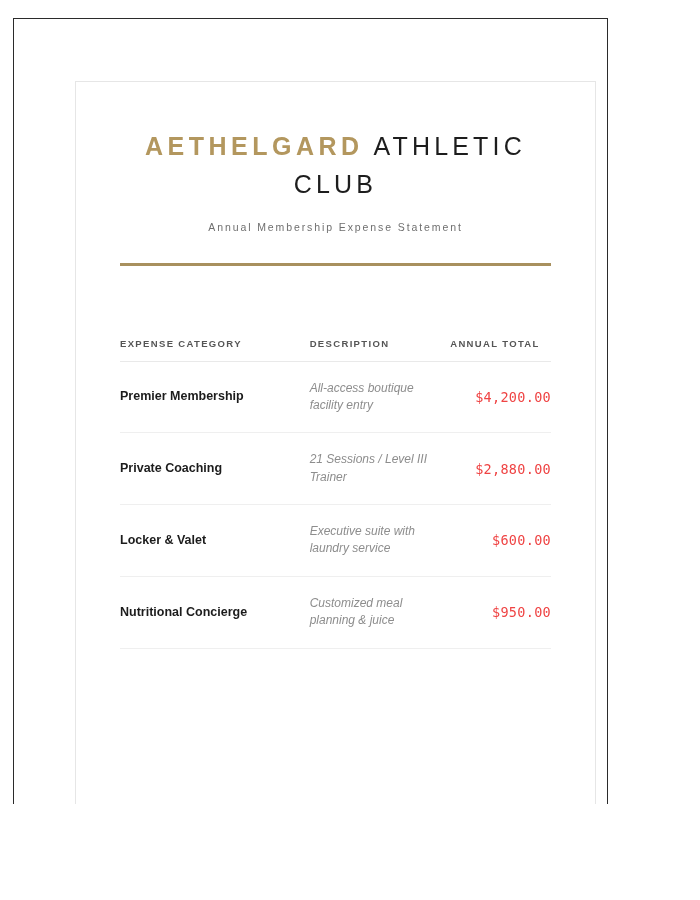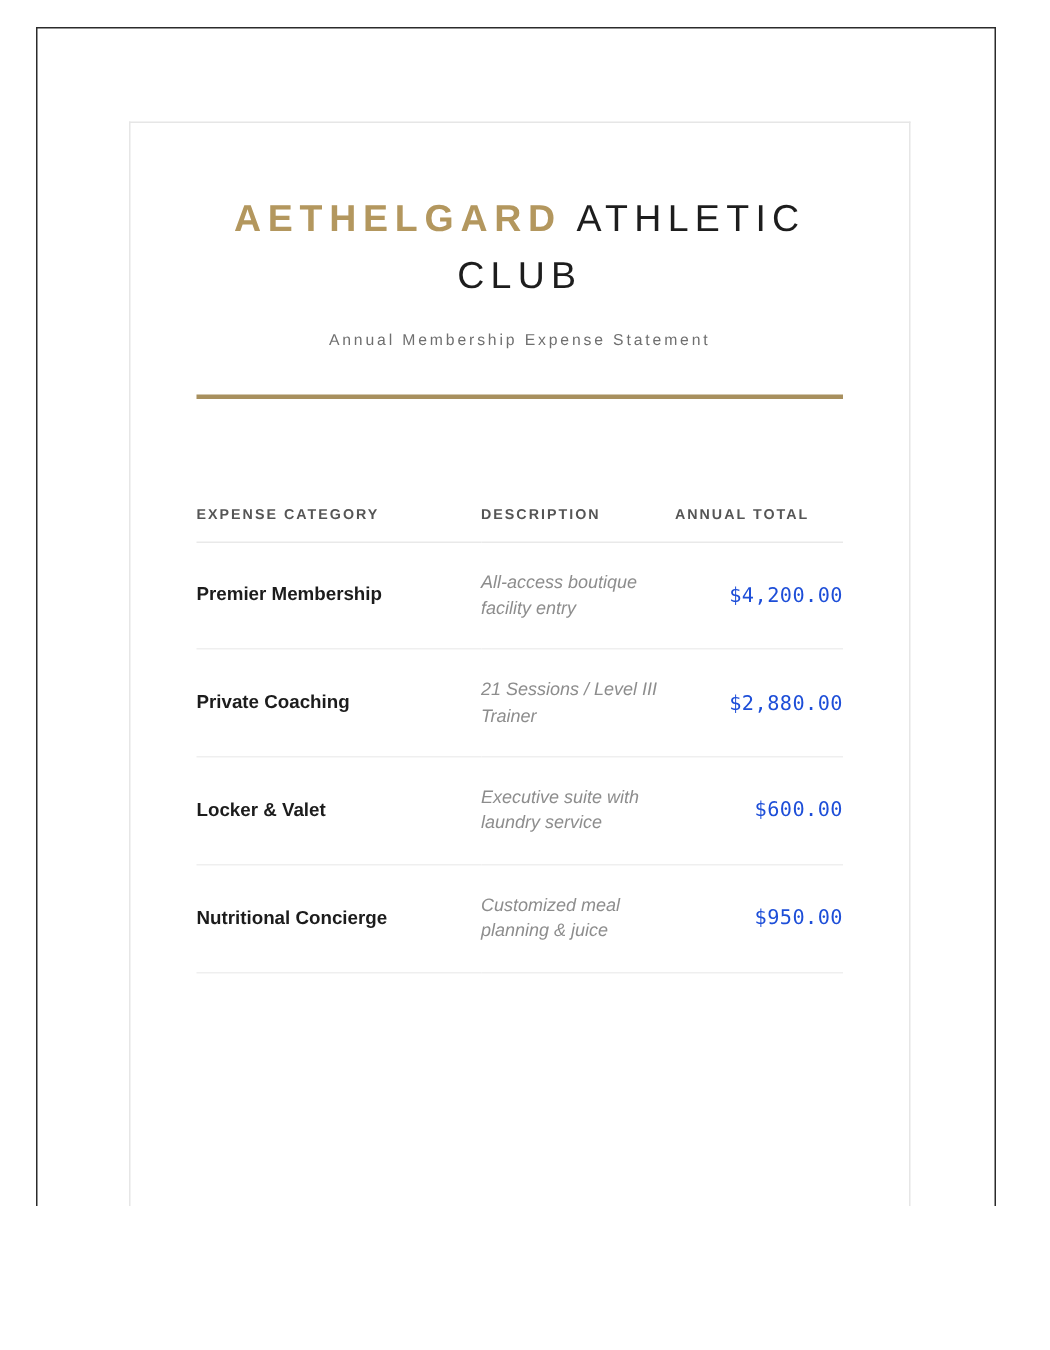--- a/index.html
+++ b/index.html
@@ -11,23 +11,23 @@
     width: 700px;
     height: 900px;
     font-family: "Liberation Sans", sans-serif;
     -webkit-font-smoothing: antialiased;
     overflow: hidden;
   }
 
   
   .page-frame {
     position: absolute;
-    left: 24px;
+    left: 13px;
     top: 18px;
-    width: 640px;
+    width: 595px;
     height: 786px;
     border: 1.5px solid #2b2b2b;
     border-bottom: none;
     box-sizing: border-box;
     background: #ffffff;
     overflow: hidden;
   }
 
   
   .statement-card {
@@ -90,21 +90,21 @@
     letter-spacing: 1.35px;
     font-weight: 700;
     color: #555555;
     text-transform: uppercase;
     padding: 0 0 12px 0;
     vertical-align: bottom;
     border-bottom: 1.6px solid #e9e9e9;
   }
   .col-category { width: 44%; text-align: left; }
   .col-description { width: 30%; text-align: left; }
-  .col-total { width: 26%; text-align: left; }
+  .col-total { width: 26%; text-align: center; }
 
   .expense-table td {
     padding: 18px 0;
     border-bottom: 1px solid #efefef;
     vertical-align: middle;
   }
   .cell-category {
     font-size: 12.5px;
     font-weight: 700;
     color: #1c1c1c;
@@ -114,21 +114,21 @@
   .cell-description {
     font-size: 12px;
     font-style: italic;
     color: #8d8d8d;
     line-height: 1.45;
     padding-right: 10px;
   }
   .cell-total {
     font-family: "DejaVu Sans Mono", "Liberation Mono", monospace;
     font-size: 13.5px;
-    color: #1d4ed8;
+    color: #ef4444;
     text-align: right;
     letter-spacing: 0.3px;
     white-space: nowrap;
   }
 </style>
 </head>
 <body>
 
 <div class="page-frame">
   <div class="statement-card">

